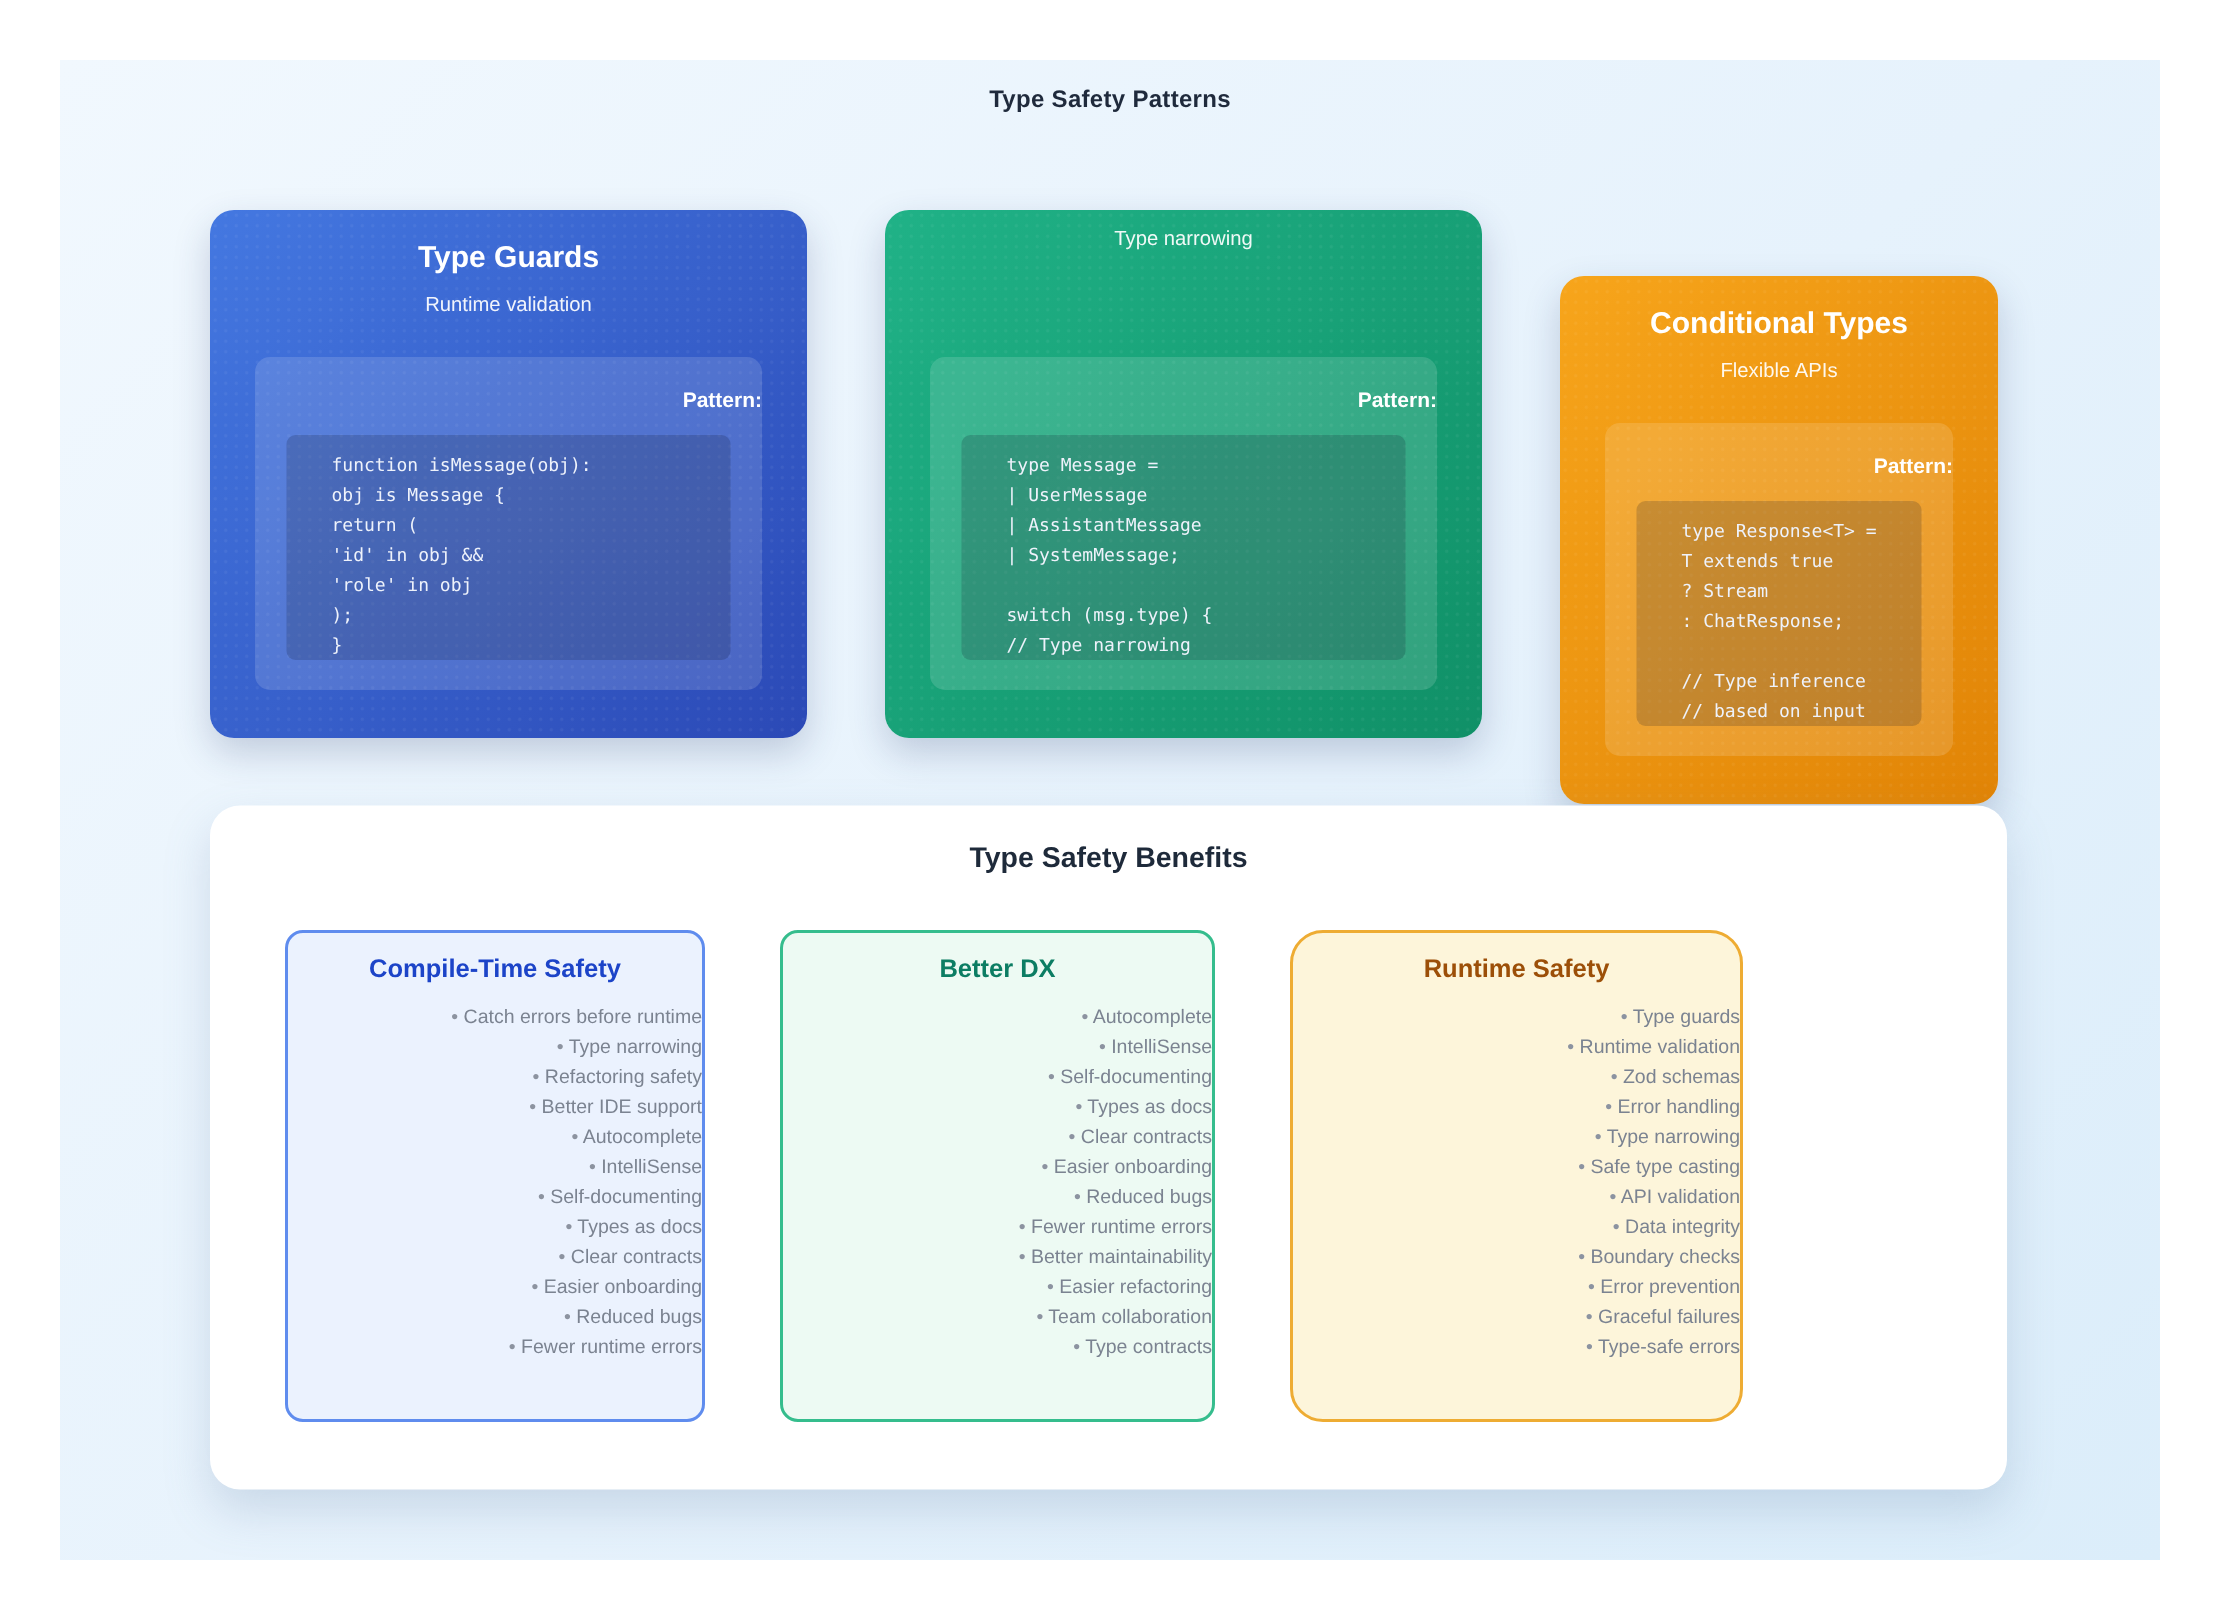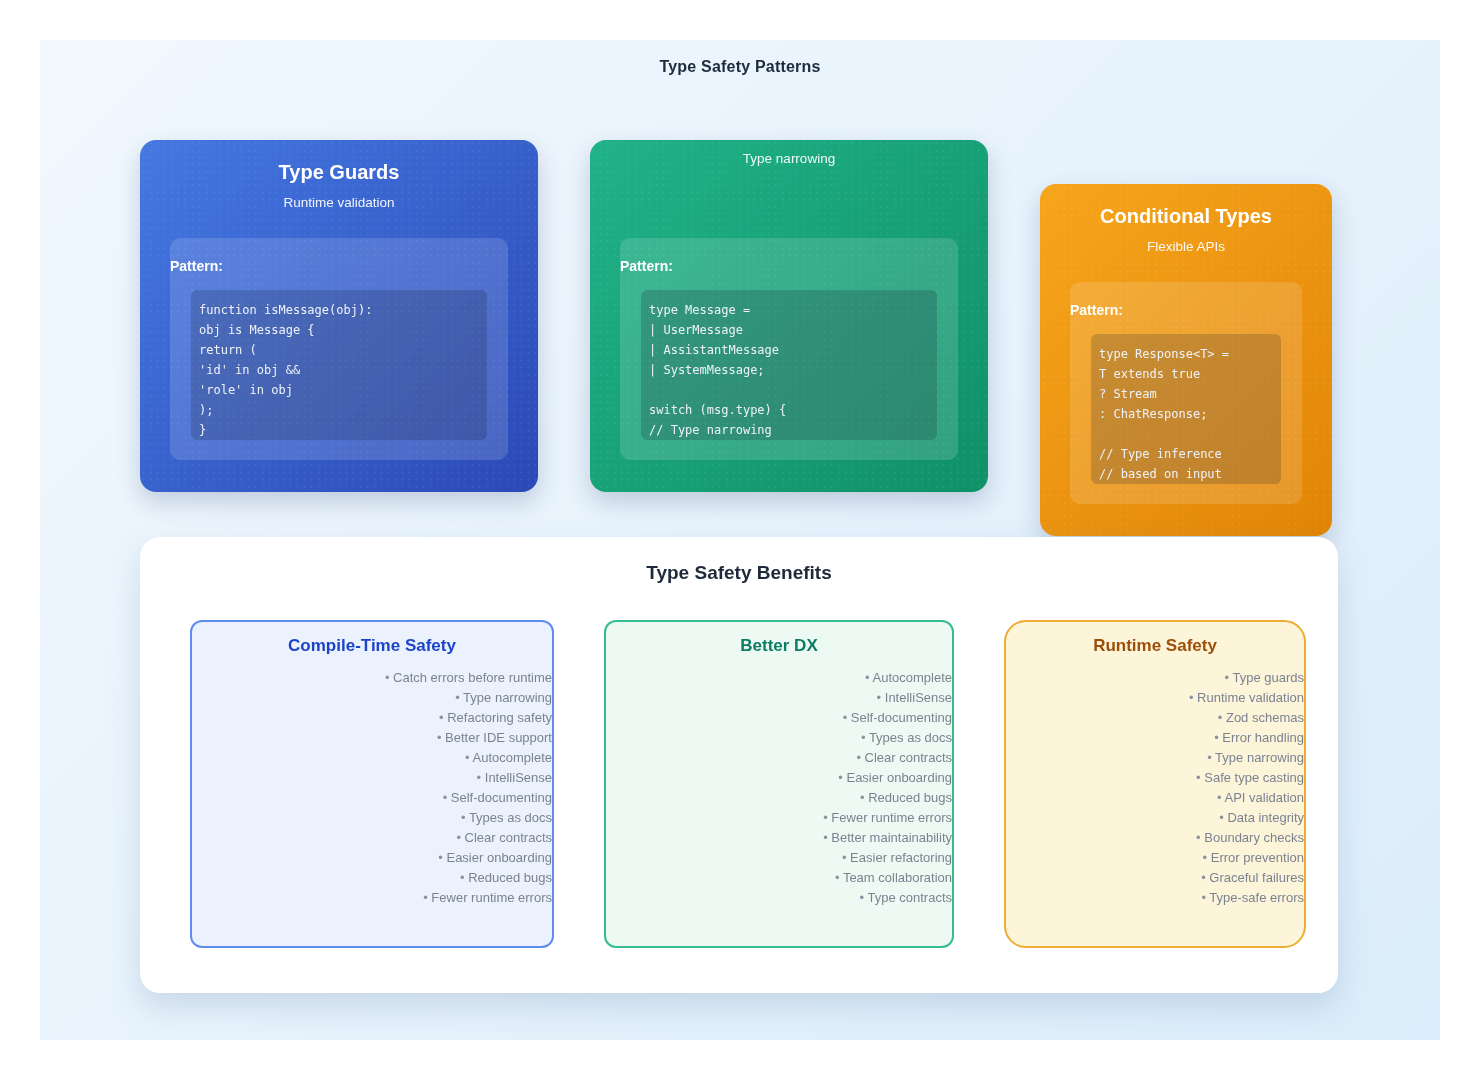--- a/index.html
+++ b/index.html
@@ -22,40 +22,40 @@
   }
   .card.blue   { width: 398px; background-image: radial-gradient(rgba(255,255,255,0.05) 1px, transparent 1.4px), linear-gradient(135deg, #4478e1 0%, #2b49b6 100%); }
   .card.green  { width: 398px; background-image: radial-gradient(rgba(255,255,255,0.05) 1px, transparent 1.4px), linear-gradient(135deg, #20b287 0%, #109067 100%); }
   .card.orange { width: 292px; background-image: radial-gradient(rgba(255,255,255,0.05) 1px, transparent 1.4px), linear-gradient(135deg, #f7a51b 0%, #e18406 100%); margin-top: 44px; }
   .card-title    { margin-top: 21px; text-align: center; font-size: 20px; font-weight: bold; }
   .card-subtitle { margin-top: 11px; text-align: center; font-size: 13.5px; color: rgba(255,255,255,0.93); }
   .pattern-box {
     position: absolute; left: 30px; right: 30px; top: 98px; height: 222px;
     background: rgba(255,255,255,0.14); border-radius: 10px;
   }
-  .pattern-label { margin-top: 20px; text-align: left; font-size: 14px; font-weight: bold; color: #ffffff; }
+  .pattern-label { margin-top: 20px; text-align: right; font-size: 14px; font-weight: bold; color: #ffffff; }
   .code-block {
     position: absolute; left: 21px; right: 21px; top: 52px; height: 150px;
     background: rgba(10,15,40,0.18); border-radius: 6px;
-    padding: 10px 8px;
+    padding: 10px 30px;
     font-family: "DejaVu Sans Mono", monospace; font-size: 12px; line-height: 20px;
     color: #eef2fb; white-space: pre; overflow: hidden;
   }
   .code-line { min-height: 20px; }
   
   .benefits-panel {
     position: absolute; left: 100px; top: 497px; width: 1198px; height: 456px;
     background: #ffffff; border-radius: 20px;
     box-shadow: 0 14px 30px rgba(110,140,175,0.25);
   }
   .benefits-title { margin-top: 25px; text-align: center; font-size: 19px; font-weight: bold; color: #1e2a3a; }
   .benefit-boxes { position: absolute; left: 50px; top: 83px; display: flex; gap: 50px; }
   .benefit-box { height: 328px; border-radius: 12px; border: 2px solid; }
-  .benefit-box.b-blue   { width: 364px; border-color: #5f8cee; background: #ebf2fe; }
-  .benefit-box.b-green  { width: 350px; border-color: #35bd8d; background: #edfaf3; }
+  .benefit-box.b-blue   { width: 280px; border-color: #5f8cee; background: #ebf2fe; }
+  .benefit-box.b-green  { width: 290px; border-color: #35bd8d; background: #edfaf3; }
   .benefit-box.b-yellow { width: 302px; border-color: #eeac33; background: #fdf5da; border-radius: 22px; }
   .benefit-title { margin-top: 14px; text-align: center; font-size: 17px; font-weight: bold; }
   .b-blue   .benefit-title { color: #1c44c8; }
   .b-green  .benefit-title { color: #0c7d63; }
   .b-yellow .benefit-title { color: #9c4f08; }
   .benefit-list { margin-top: 12px; text-align: right; }
   .benefit-item { font-size: 13px; line-height: 20px; color: #7b8391; }
   .benefit-item::before { content: "• "; color: #8c93a0; }
 </style>
 </head>

